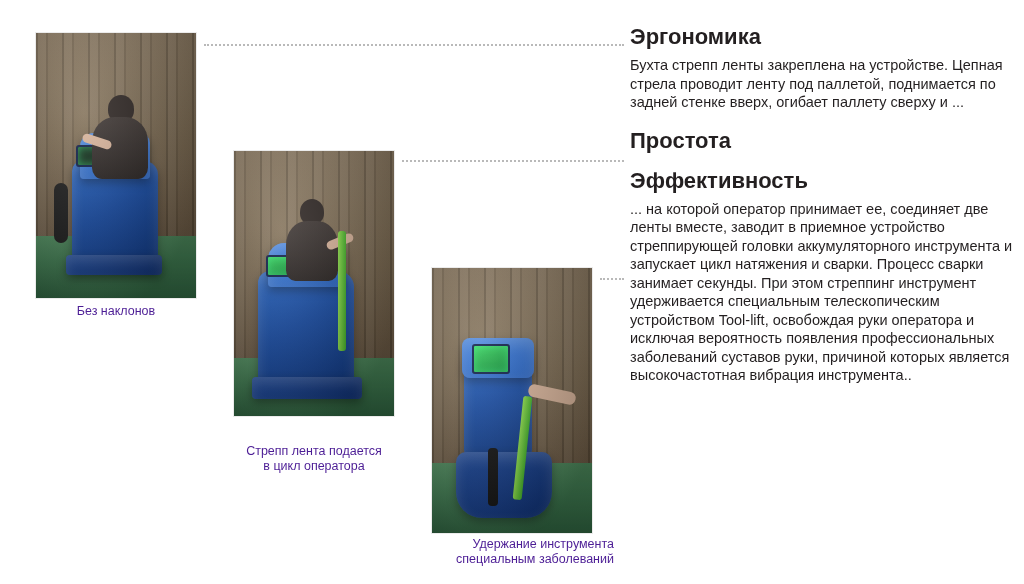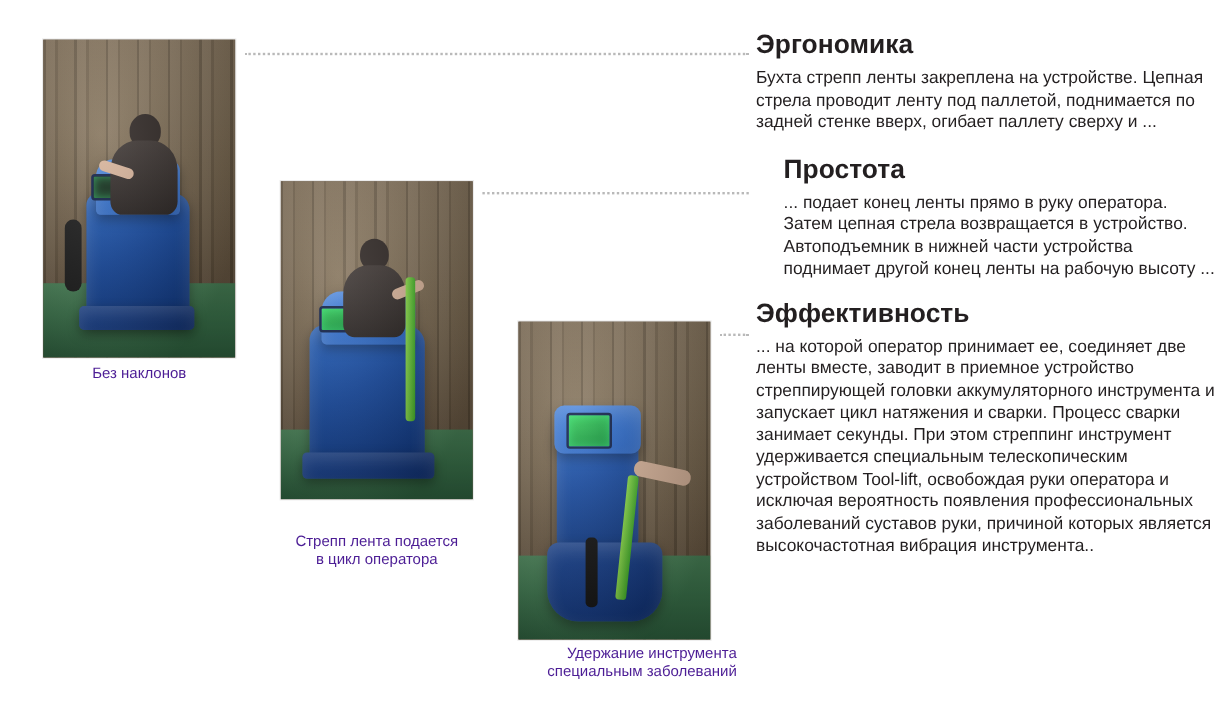--- a/index.html
+++ b/index.html
@@ -192,23 +192,22 @@
 <div class="leader" style="left:402px; top:160px; width:222px;"></div>
 <div class="leader" style="left:600px; top:278px; width:24px;"></div>
 
 <div class="textcol">
 
   <div class="block" style="margin-bottom:16px;">
     <h2 class="block-title">Эргономика</h2>
     <p class="block-body">Бухта стрепп ленты закреплена на устройстве. Цепная стрела проводит ленту под паллетой, поднимается по задней стенке вверх, огибает паллету сверху и ...</p>
   </div>
 
-  <div class="block" style="margin-bottom:14px;margin-left:23px;">
+  <div class="block" style="margin-bottom:14px;">
     <h2 class="block-title">Простота</h2>
-    <p class="block-body">... подает конец ленты прямо в руку оператора. Затем цепная стрела возвращается в устройство. Автоподъемник в нижней части устройства поднимает другой конец ленты на рабочую высоту ...</p>
   </div>
 
   <div class="block">
     <h2 class="block-title">Эффективность</h2>
     <p class="block-body">... на которой оператор принимает ее, соединяет две ленты вместе, заводит в приемное устройство стреппирующей головки аккумуляторного инструмента и запускает цикл натяжения и сварки. Процесс сварки занимает секунды. При этом стреппинг инструмент удерживается специальным телескопическим устройством Tool-lift, освобождая руки оператора и исключая вероятность появления профессиональных заболеваний суставов руки, причиной которых является высокочастотная вибрация инструмента..</p>
   </div>
 
 </div>
 
 </body></html>

